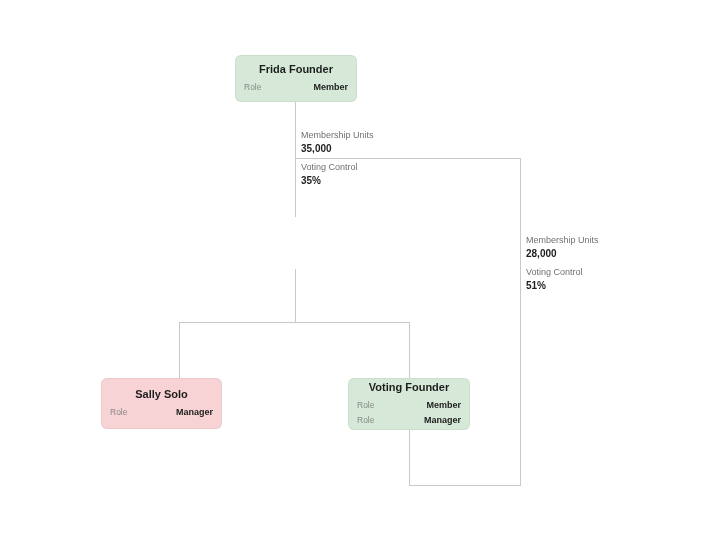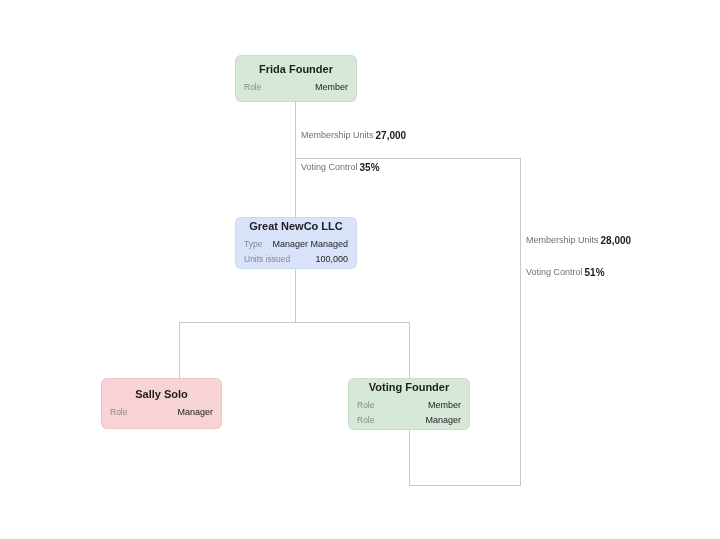--- a/index.html
+++ b/index.html
@@ -45,28 +45,28 @@
     justify-content: space-between;
     align-items: flex-end;
     line-height: 11px;
   }
   .node-row-label {
     font-size: 8.5px;
     color: #848a88;
   }
   .node-row-value {
     font-size: 9px;
-    font-weight: normal;
+    font-weight: bold;
     color: #1d1d1d;
   }
   .edge-label {
     position: absolute;
     z-index: 3;
     display: flex;
-    flex-direction: row;
+    flex-direction: column;
     gap: 2px;
   }
   .edge-label-name {
     font-size: 9px;
     color: #6d7175;
     line-height: 11px;
   }
   .edge-label-value {
     font-size: 10px;
     font-weight: bold;
@@ -110,31 +110,20 @@
   <div class="line" id="seg-mid-down"></div>
 
   <div class="node" id="node-frida" style="background-color: rgb(214, 233, 216);">
     <div class="node-title">Frida Founder</div>
     <div class="node-row">
       <span class="node-row-label">Role</span>
       <span class="node-row-value">Member</span>
     </div>
   </div>
 
-  <div class="node" id="node-newco" style="background-color: rgb(216, 227, 250);">
-    <div class="node-title">Great NewCo LLC</div>
-    <div class="node-row">
-      <span class="node-row-label">Type</span>
-      <span class="node-row-value">Manager Managed</span>
-    </div>
-    <div class="node-row">
-      <span class="node-row-label">Units issued</span>
-      <span class="node-row-value">100,000</span>
-    </div>
-  </div>
 
   <div class="node" id="node-sally" style="background-color: rgb(248, 211, 213);">
     <div class="node-title">Sally Solo</div>
     <div class="node-row">
       <span class="node-row-label">Role</span>
       <span class="node-row-value">Manager</span>
     </div>
   </div>
 
   <div class="node" id="node-frank" style="background-color: rgb(214, 233, 216);">
@@ -144,21 +133,21 @@
       <span class="node-row-value">Member</span>
     </div>
     <div class="node-row">
       <span class="node-row-label">Role</span>
       <span class="node-row-value">Manager</span>
     </div>
   </div>
 
   <div class="edge-label" id="edge-label-0">
     <span class="edge-label-name">Membership Units</span>
-    <span class="edge-label-value">27,000</span>
+    <span class="edge-label-value">35,000</span>
   </div>
   <div class="edge-label" id="edge-label-1">
     <span class="edge-label-name">Voting Control</span>
     <span class="edge-label-value">35%</span>
   </div>
   <div class="edge-label" id="edge-label-2">
     <span class="edge-label-name">Membership Units</span>
     <span class="edge-label-value">28,000</span>
   </div>
   <div class="edge-label" id="edge-label-3">

